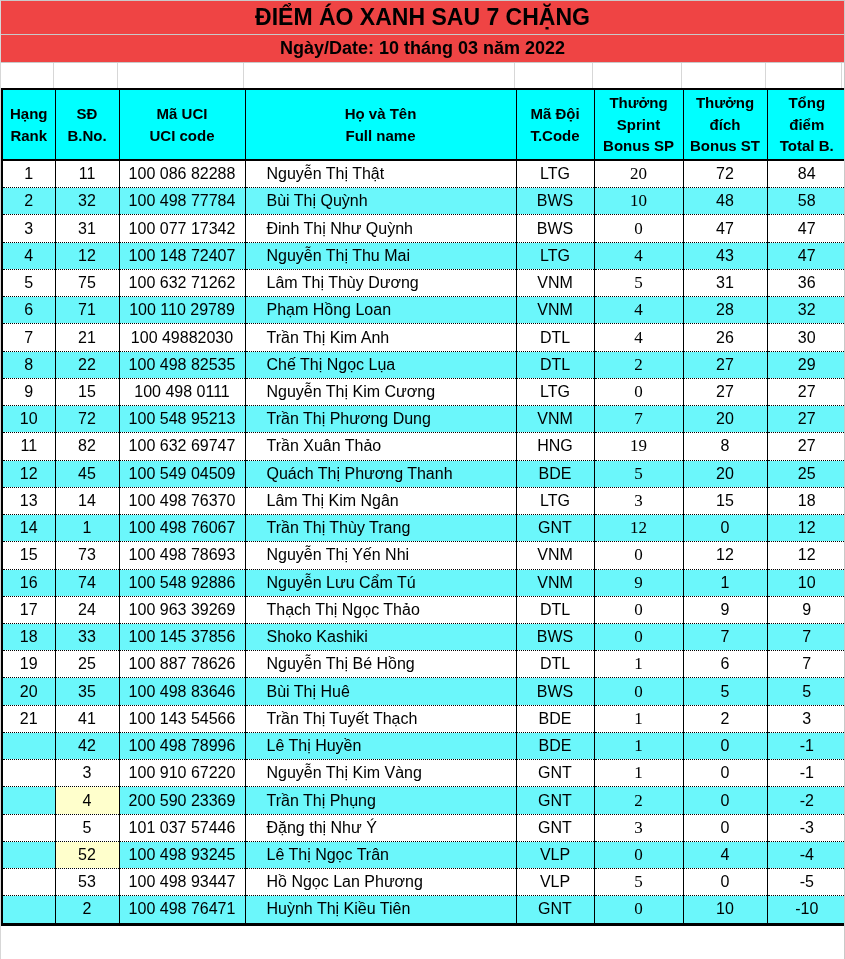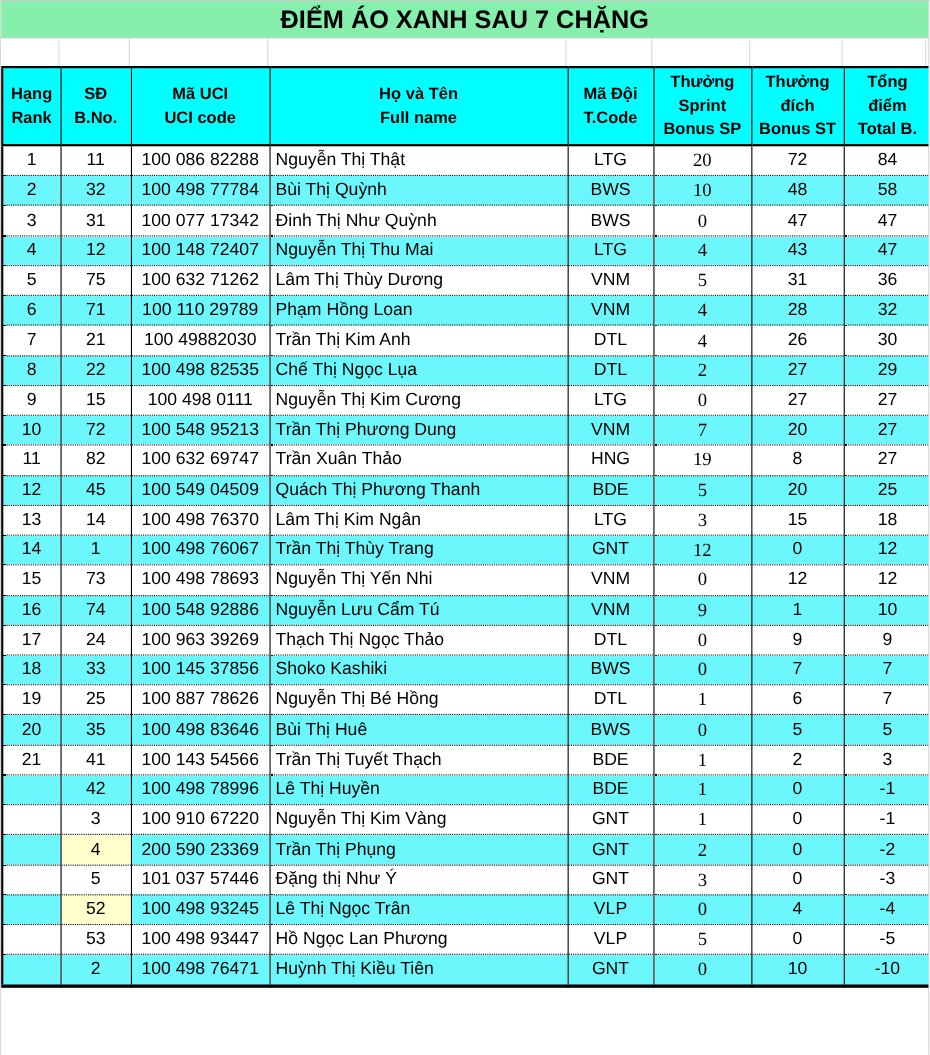--- a/index.html
+++ b/index.html
@@ -2,21 +2,21 @@
 <html><head>
 <meta charset="utf-8">
 <style>
   html,body { margin:0; padding:0; background:#ffffff; }
   body { font-family:"Liberation Sans", sans-serif; color:#000; }
   .sheet { width:845px; height:959px; box-sizing:border-box; border-top:1px solid #c9c9c9;
            border-left:1px solid #d7d7d7; border-right:1px solid #c9c9c9; overflow:hidden; }
 
   
   .title-row { display:flex; align-items:center; justify-content:center;
-               border-bottom:1px solid #c9c9c9; box-sizing:border-box; background:#86efac; }
+               border-bottom:1px solid #c9c9c9; box-sizing:border-box; background:#ef4444; }
   .title-main  { height:34px; font-size:23px; font-weight:bold; letter-spacing:0px; }
   .title-sub   { height:37px; font-size:27px; font-weight:bold; white-space:pre; }
   .title-date  { height:28px; font-size:18px; font-weight:bold; }
 
   
   .spacer-row { display:flex; height:25px; box-sizing:border-box; background:#fff; }
   .spacer-row .sp-cell { box-sizing:border-box; border-right:1px solid #d7d7d7; height:100%; }
 
   
   table.results { width:845px; border-collapse:collapse; table-layout:fixed;
@@ -26,32 +26,33 @@
   thead th { background:#00ffff; border:1px solid #000; border-top:2px solid #000;
              border-bottom:2px solid #000; font-weight:bold; font-size:15px;
              line-height:1.45; white-space:pre-line; vertical-align:middle;
              height:69px; padding:0; }
 
   tbody td { border-left:1px solid #000; border-right:1px solid #000;
              border-top:1px dotted #000; height:26.24px; padding:0;
              font-size:16px; text-align:center; vertical-align:middle;
              overflow:hidden; white-space:nowrap; }
   tbody tr:nth-child(even) td { background:#6bf7fb; }
-  tbody td.col-name { text-align:left; padding-left:5px; }
+  tbody td.col-name { text-align:left; padding-left:21px; }
   tbody td.col-sp   { font-family:"Liberation Serif", serif; font-size:17px; }
   tbody td.highlight { background:#ffffcc !important; }
 </style>
 </head>
 <body>
 
 <div class="sheet">
 
   <div class="title-row title-main">ĐIỂM ÁO XANH SAU 7 CHẶNG</div>
 
 
+  <div class="title-row title-date">Ngày/Date: 10 tháng 03 năm 2022</div>
 
   <div class="spacer-row">
     <div class="sp-cell" style="width:53px"></div>
     <div class="sp-cell" style="width:64px"></div>
     <div class="sp-cell" style="width:126px"></div>
     <div class="sp-cell" style="width:271px"></div>
     <div class="sp-cell" style="width:78px"></div>
     <div class="sp-cell" style="width:89px"></div>
     <div class="sp-cell" style="width:84px"></div>
     <div class="sp-cell" style="width:76px"></div>

